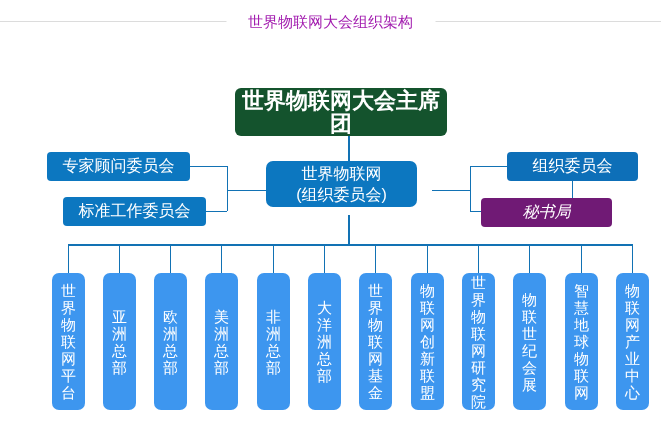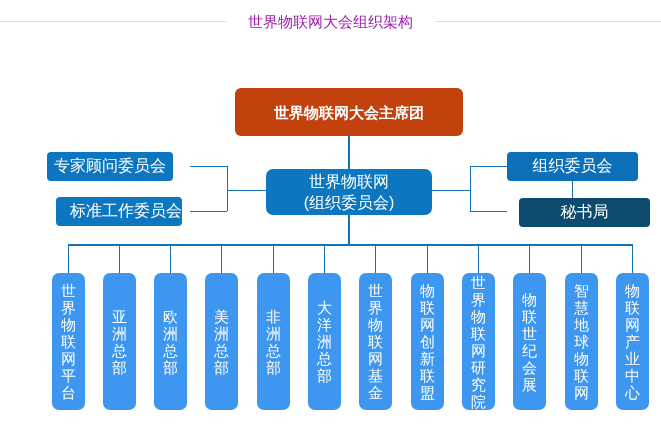--- a/index.html
+++ b/index.html
@@ -8,30 +8,30 @@
 
   
   .title-rule{position:absolute;left:0;right:0;top:21px;height:1px;background:#dcdcdc;}
   .page-title{position:absolute;top:13px;left:50%;transform:translateX(-50%);
     background:#ffffff;padding:0 22px;font-size:15px;color:#a21caf;white-space:nowrap;}
 
   
   .box{position:absolute;color:#ffffff;display:flex;flex-direction:column;
     align-items:center;justify-content:center;text-align:center;box-sizing:border-box;}
 
-  .root-box{left:235px;top:88px;width:228px;height:48px;background:#c2410c;
-    border-radius:6px;font-size:15px;font-weight:bold;line-height:23px;}
-  .hq-box{left:266px;top:169px;width:166px;height:46px;background:#0c77c0;
+  .root-box{left:235px;top:88px;width:212px;height:48px;background:#14532d;
+    border-radius:6px;font-size:22px;font-weight:bold;line-height:23px;}
+  .hq-box{left:266px;top:161px;width:151px;height:46px;background:#0c77c0;
     border-radius:7px;font-size:16px;line-height:21px;}
-  .side-box{width:126px;height:29px;background:#0c77c0;border-radius:4px;font-size:16px;}
+  .side-box{width:143px;height:29px;background:#0c77c0;border-radius:4px;font-size:16px;}
   .expert-box{left:47px;top:152px;}
-  .standard-box{left:56px;top:197px;align-items:flex-end;}
+  .standard-box{left:63px;top:197px;}
   .right-box{width:131px;height:29px;border-radius:4px;font-size:16px;text-align:center;}
   .orgcom-box{left:507px;top:152px;background:#0d6fb8;}
-  .secretariat-box{left:519px;top:198px;background:#0c4a6e;}
+  .secretariat-box{left:481px;top:198px;background:#701a75;font-style:italic;}
 
   
   .line{position:absolute;background:#1272b4;}
   .l-root-drop{left:348px;top:136px;width:2px;height:33px;}
   .l-hq-left{left:227px;top:190px;width:39px;height:1px;}
   .l-hq-right{left:432px;top:190px;width:38px;height:1px;}
   .l-left-bracket{left:227px;top:166px;width:1px;height:45px;}
   .l-left-stub-top{left:190px;top:166px;width:37px;height:1px;}
   .l-left-stub-bottom{left:190px;top:211px;width:37px;height:1px;}
   .l-right-bracket{left:470px;top:166px;width:1px;height:45px;}

